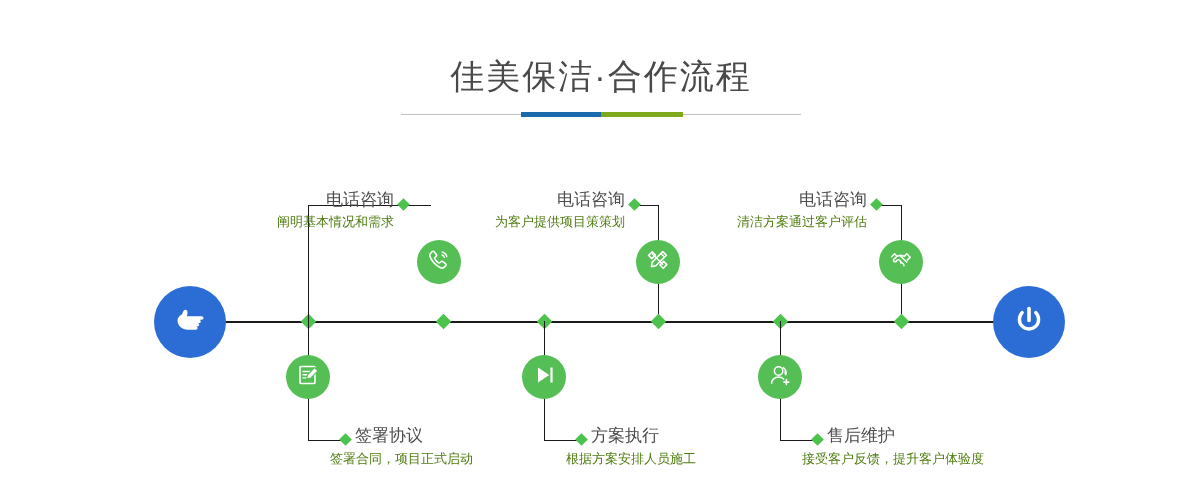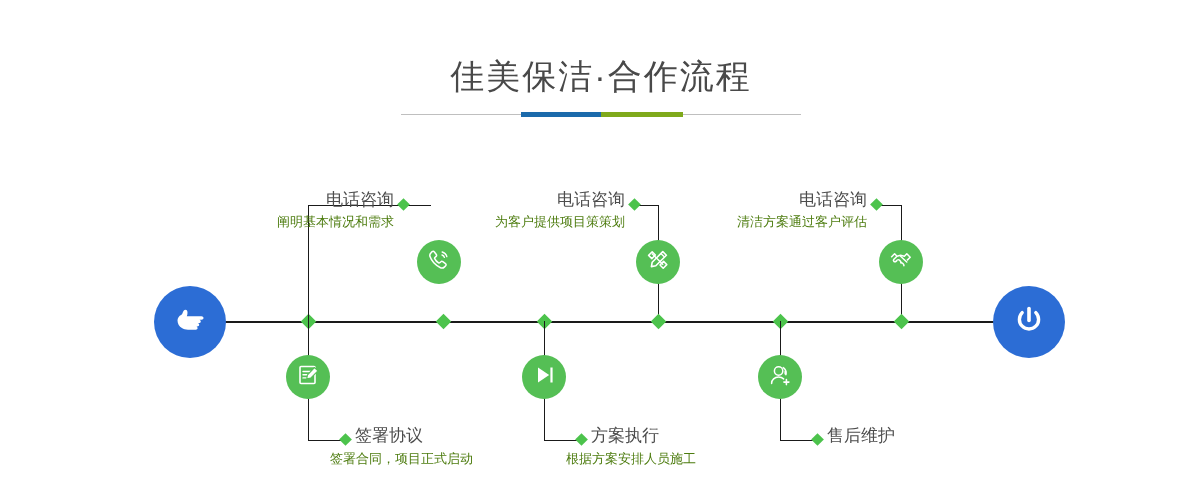--- a/index.html
+++ b/index.html
@@ -270,14 +270,15 @@
         <circle cx="11.6" cy="9.0" r="4.2" fill="none" stroke="#ffffff" stroke-width="1.5"></circle>
         <path d="M4.6 21.5c0-3.9 3.1-6.4 7-6.4 2.0 0 3.8 0.7 5.0 1.8" fill="none" stroke="#ffffff" stroke-width="1.5" stroke-linecap="round"></path>
         <path d="M16.2 5.6c1.6 0.9 2.7 2.6 2.7 4.6v2.6" fill="none" stroke="#ffffff" stroke-width="1.4" stroke-linecap="round"></path>
         <rect x="17.4" y="8.6" width="2.2" height="4.2" rx="1.1" fill="#ffffff"></rect>
         <path d="M19.4 17.6v5.0M16.9 20.1h5.0" stroke="#ffffff" stroke-width="1.6" stroke-linecap="round"></path>
       </svg>
     </span>
   </div>
 
   <div class="label-title" style="left:827px; top:425px;">售后维护</div>
+  <div class="label-desc" style="left:802px; top:450px;">接受客户反馈，提升客户体验度</div>
 
 </div>
 
 </body></html>

